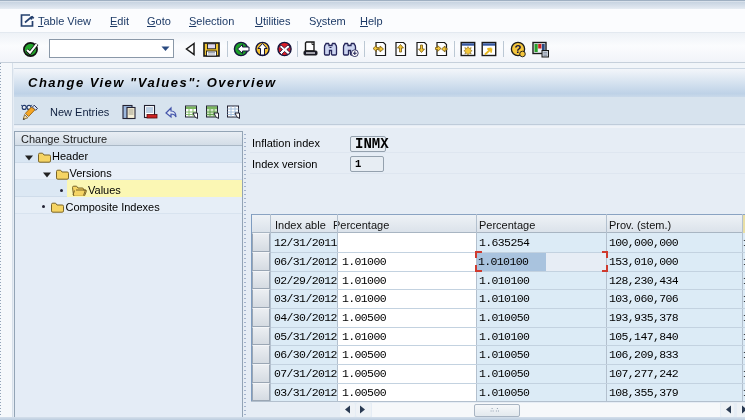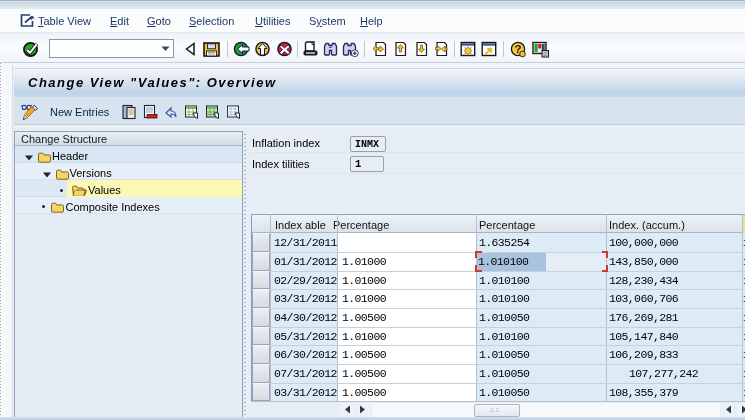--- a/index.html
+++ b/index.html
@@ -233,34 +233,34 @@
   <div class="abs" style="left:26.5px;top:73px;width:3px;height:3px;background:#223;border-radius:50%"></div>
   <svg class="abs" style="left:36px;top:70px" width="13" height="11" viewBox="0 0 13 11">
       <path d="M0.5 2.5 q0-1.3 1.3-1.3 h2.8 l1.4 1.8 h5.2 q1.3 0 1.3 1.3 v4.6 q0 1.3-1.3 1.3 h-9.4 q-1.3 0-1.3-1.3 z" fill="#f5d464" stroke="#7a6427" stroke-width="1"></path>
     </svg>
   <div class="lbl" style="left:50.5px;top:70px">Composite Indexes</div>
 </div>
 
 <div class="abs" style="left:244px;top:134px;width:2px;height:282px;background-image:repeating-linear-gradient(#a3b2cc 0 1.2px,transparent 1.2px 4px)"></div>
 
 <div class="lbl" style="left:252px;top:138px">Inflation index</div>
-<div class="lbl" style="left:252px;top:159px">Index tilities</div>
+<div class="lbl" style="left:252px;top:159px">Index version</div>
 <div class="abs" style="left:250px;top:152px;width:495px;height:1px;background:#dee6f0"></div>
 <div class="abs" style="left:250px;top:173px;width:495px;height:1px;background:#dee6f0"></div>
 
-<div class="abs mono" style="left:350px;top:136px;width:36px;height:16px;background:#e7edf3;border:1px solid #94a1ae;border-radius:2px;font-size:10px;line-height:13px;font-weight:bold;color:#000;padding:1px 0 0 4px">INMX</div>
+<div class="abs mono" style="left:350px;top:136px;width:36px;height:16px;background:#e7edf3;border:1px solid #94a1ae;border-radius:2px;font-size:14px;line-height:13px;font-weight:bold;color:#000;padding:1px 0 0 4px">INMX</div>
 <div class="abs mono" style="left:350px;top:156px;width:34px;height:16px;background:#e7edf3;border:1px solid #94a1ae;border-radius:2px;font-size:10.5px;line-height:13px;font-weight:bold;color:#000;padding:1px 0 0 4px">1</div>
 
 <div class="abs" style="left:251px;top:214px;width:494px;height:188px">
 
   <div class="abs" style="left:0;top:0;width:494px;height:19px;background:linear-gradient(#eef2f6,#dbe2ea);border-top:1px solid #8aa3c2;border-bottom:1px solid #a8b5c2"></div>
   <div class="hdr" style="left:24px;top:5px">Index able</div>
   <div class="hdr" style="left:82px;top:5px">Percentage</div>
   <div class="hdr" style="left:228px;top:5px">Percentage</div>
-  <div class="hdr" style="left:358px;top:5px">Index. (accum.)</div>
+  <div class="hdr" style="left:358px;top:5px">Prov. (stem.)</div>
 
   <div class="abs" style="left:20px;top:19px;width:66px;height:168px;background:#dcebf6"></div>
   <div class="abs" style="left:87px;top:19px;width:138px;height:168px;background:#ffffff"></div>
   <div class="abs" style="left:226px;top:19px;width:129px;height:168px;background:#dcebf6"></div>
   <div class="abs" style="left:356px;top:19px;width:135px;height:168px;background:#dcebf6"></div>
   <div class="abs" style="left:492px;top:19px;width:2px;height:168px;background:#dcebf6"></div>
 
   <div class="abs" style="left:226px;top:38px;width:129px;height:19px;background:#e7edf5"></div>
   <div class="abs" style="left:226px;top:38.5px;width:69px;height:18px;background:#a9c3de"></div>
 
@@ -286,21 +286,21 @@
   <div class="abs" style="left:1px;top:38px;width:18px;height:18.7px;background:linear-gradient(#ebeef2,#d5dbe2);border:1px solid #9aa6b4;border-top-color:#f4f6f9"></div>
   <div class="abs" style="left:1px;top:56.7px;width:18px;height:18.6px;background:linear-gradient(#ebeef2,#d5dbe2);border:1px solid #9aa6b4;border-top-color:#f4f6f9"></div>
   <div class="abs" style="left:1px;top:75.3px;width:18px;height:18.7px;background:linear-gradient(#ebeef2,#d5dbe2);border:1px solid #9aa6b4;border-top-color:#f4f6f9"></div>
   <div class="abs" style="left:1px;top:94px;width:18px;height:18.7px;background:linear-gradient(#ebeef2,#d5dbe2);border:1px solid #9aa6b4;border-top-color:#f4f6f9"></div>
   <div class="abs" style="left:1px;top:112.7px;width:18px;height:18.6px;background:linear-gradient(#ebeef2,#d5dbe2);border:1px solid #9aa6b4;border-top-color:#f4f6f9"></div>
   <div class="abs" style="left:1px;top:131.3px;width:18px;height:18.7px;background:linear-gradient(#ebeef2,#d5dbe2);border:1px solid #9aa6b4;border-top-color:#f4f6f9"></div>
   <div class="abs" style="left:1px;top:150px;width:18px;height:18.7px;background:linear-gradient(#ebeef2,#d5dbe2);border:1px solid #9aa6b4;border-top-color:#f4f6f9"></div>
   <div class="abs" style="left:1px;top:168.7px;width:18px;height:18.6px;background:linear-gradient(#ebeef2,#d5dbe2);border:1px solid #9aa6b4;border-top-color:#f4f6f9"></div>
 
   <div class="cell" style="left:23px;top:23px">12/31/2011</div>
-  <div class="cell" style="left:23px;top:42px">01/31/2012</div>
+  <div class="cell" style="left:23px;top:42px">06/31/2012</div>
   <div class="cell" style="left:23px;top:61px">02/29/2012</div>
   <div class="cell" style="left:23px;top:79px">03/31/2012</div>
   <div class="cell" style="left:23px;top:98px">04/30/2012</div>
   <div class="cell" style="left:23px;top:117px">05/31/2012</div>
   <div class="cell" style="left:23px;top:135px">06/30/2012</div>
   <div class="cell" style="left:23px;top:154px">07/31/2012</div>
   <div class="cell" style="left:23px;top:173px">03/31/2012</div>
 
   <div class="cell" style="left:91px;top:42px">1.01000</div>
   <div class="cell" style="left:91px;top:61px">1.01000</div>
@@ -315,27 +315,27 @@
   <div class="cell" style="left:227px;top:42px">1.010100</div>
   <div class="cell" style="left:228px;top:61px">1.010100</div>
   <div class="cell" style="left:228px;top:79px">1.010100</div>
   <div class="cell" style="left:228px;top:98px">1.010050</div>
   <div class="cell" style="left:228px;top:117px">1.010100</div>
   <div class="cell" style="left:228px;top:135px">1.010050</div>
   <div class="cell" style="left:228px;top:154px">1.010050</div>
   <div class="cell" style="left:228px;top:173px">1.010050</div>
 
   <div class="cell" style="left:358px;top:23px">100,000,000</div>
-  <div class="cell" style="left:358px;top:42px">143,850,000</div>
+  <div class="cell" style="left:358px;top:42px">153,010,000</div>
   <div class="cell" style="left:358px;top:61px">128,230,434</div>
   <div class="cell" style="left:358px;top:79px">103,060,706</div>
-  <div class="cell" style="left:358px;top:98px">176,269,281</div>
+  <div class="cell" style="left:358px;top:98px">193,935,378</div>
   <div class="cell" style="left:358px;top:117px">105,147,840</div>
   <div class="cell" style="left:358px;top:135px">106,209,833</div>
-  <div class="cell" style="left:378px;top:154px">107,277,242</div>
+  <div class="cell" style="left:358px;top:154px">107,277,242</div>
   <div class="cell" style="left:358px;top:173px">108,355,379</div>
 
   <div class="abs" style="left:492px;top:1px;width:2px;height:18px;background:#e9dfa5"></div>
   <div class="cell" style="left:492px;top:23px">1</div>
   <div class="cell" style="left:492px;top:42px">1</div>
   <div class="cell" style="left:492px;top:61px">1</div>
   <div class="cell" style="left:492px;top:79px">1</div>
   <div class="cell" style="left:492px;top:98px">1</div>
   <div class="cell" style="left:492px;top:117px">1</div>
   <div class="cell" style="left:492px;top:135px">1</div>

